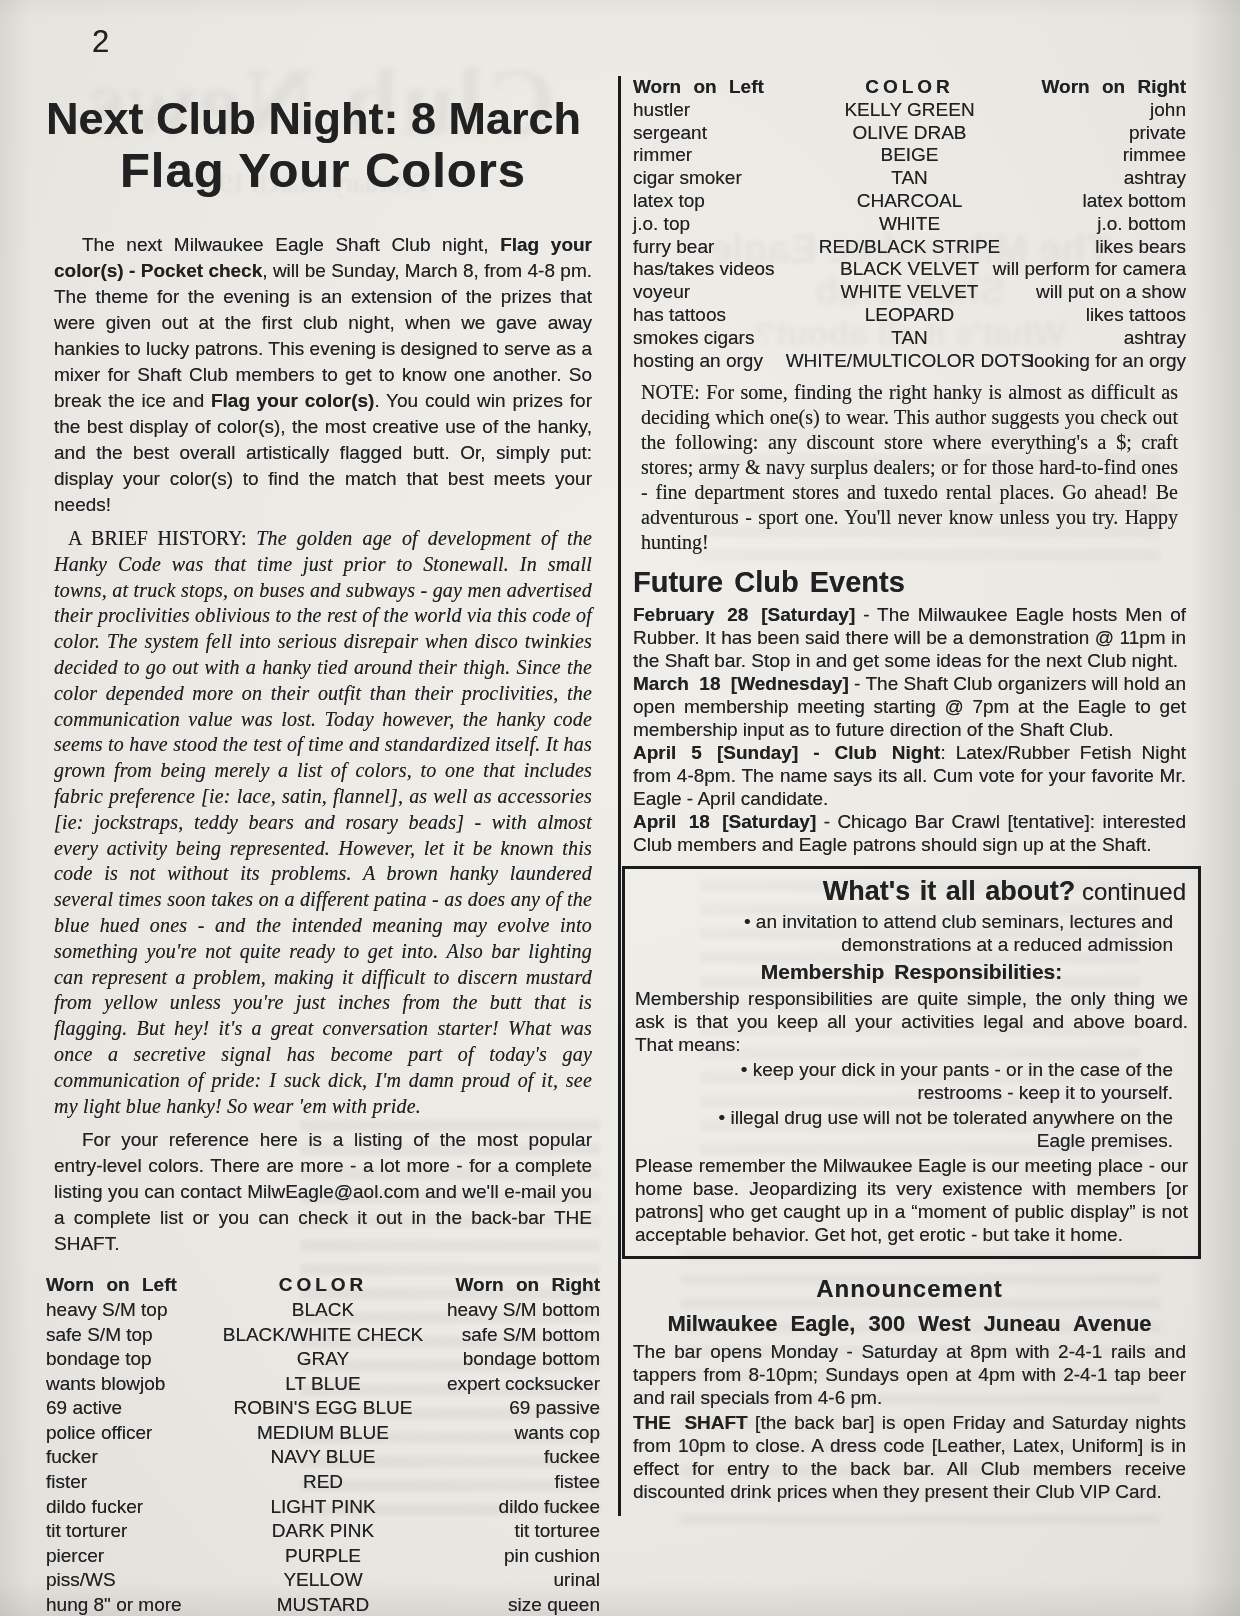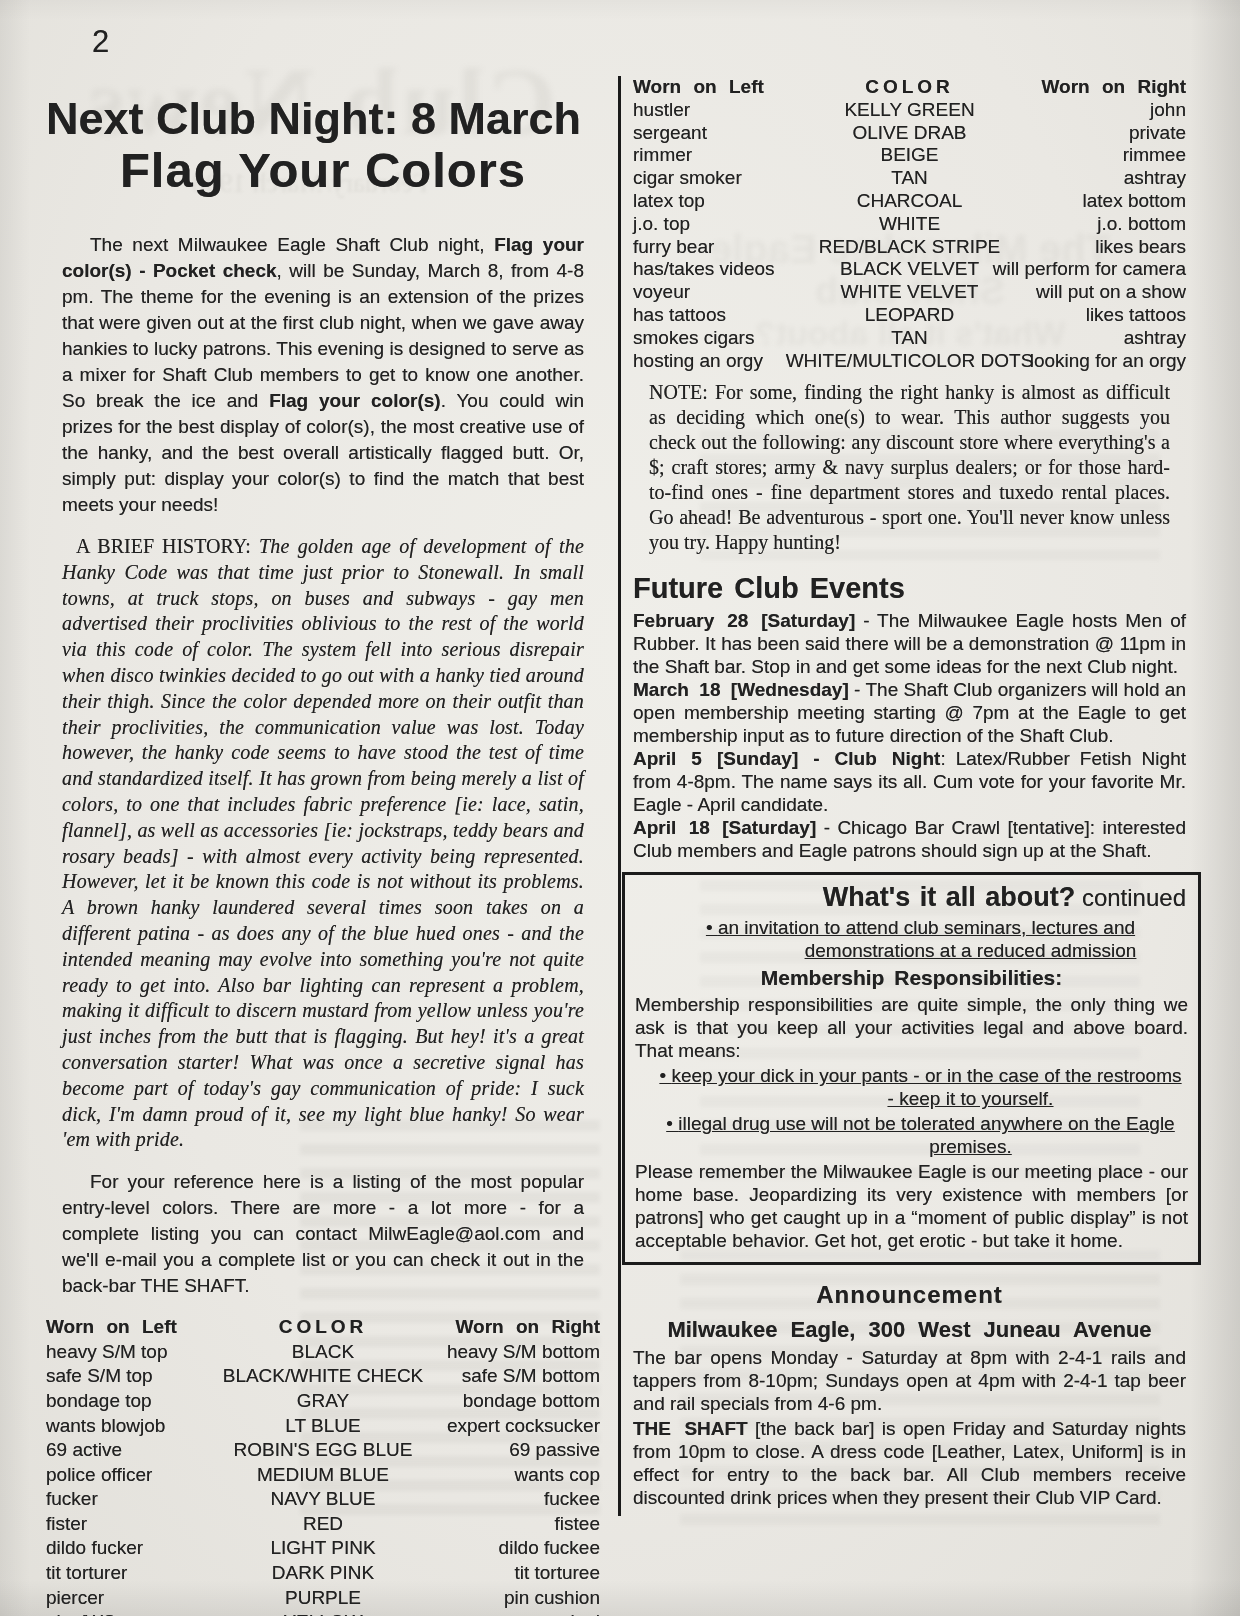--- a/index.html
+++ b/index.html
@@ -34,21 +34,21 @@
     filter:blur(2px);}
   
   .page-number{position:absolute;left:92px;top:24px;font-size:31px;}
   .divider{position:absolute;left:618px;top:76px;width:3px;height:1440px;background:#1a1a1a;}
   .col-left{position:absolute;left:46px;top:84px;width:554px;}
   .col-right{position:absolute;left:633px;top:76px;width:553px;}
   
   .kicker{font-size:45px;font-weight:bold;margin:14px 0 0;line-height:42px;}
   .headline{font-size:49px;font-weight:bold;text-align:center;margin:2px 0 0;line-height:56px;letter-spacing:1px;}
   
-  .bodytext{font-size:19px;line-height:26px;text-align:justify;margin:16px;}
+  .bodytext{font-size:19px;line-height:26px;text-align:justify;margin:8px;}
   .first-gap{margin-top:34px;}
   .indent{text-indent:28px;}
   .serif{font-family:"Liberation Serif",serif;font-size:20px;line-height:25.8px;}
   .serif i{letter-spacing:0.2px;}
   
   .tbl{margin-top:16px;}
   .trow{position:relative;display:block;}
   .tbl-left .trow{height:24.6px;line-height:24.6px;font-size:19px;}
   .tbl-right .trow{height:22.8px;line-height:22.8px;font-size:19px;}
   .trow .c1{position:absolute;left:0;top:0;white-space:nowrap;}
@@ -59,21 +59,21 @@
   .thead .c2{letter-spacing:4px;}
   
   .note{margin-top:8px;}
   .section-head{font-size:29px;font-weight:bold;text-align:left;margin:10px 0 4px;line-height:34px;word-spacing:3px;}
   .event{font-size:19px;line-height:23px;text-align:justify;margin:0;}
   .event b{word-spacing:5px;}
   .info-box{margin-top:10px;margin-left:-11px;width:553px;border:3px solid #1b1b1b;
     padding:6px 10px 10px;background:rgba(255,255,255,0.06);}
   .box-title{text-align:right;font-size:24px;line-height:32px;margin:0;padding-right:2px;}
   .box-title b{font-size:27px;word-spacing:2px;}
-  .box-bullet{font-size:19px;line-height:23px;margin:2px 4px 0;padding-left:118px;text-indent:-100px;text-align:center;text-decoration:underline;}
+  .box-bullet{font-size:19px;line-height:23px;margin:2px 15px 0;padding-left:118px;text-indent:-100px;text-align:right;}
   .box-bullet::before{content:"• ";}
   .box-subhead{font-size:21px;font-weight:bold;text-align:center;margin:3px 0 2px;line-height:26px;word-spacing:4px;}
   .box-par{font-size:19px;line-height:23px;text-align:justify;margin:0;}
   .announce-head{font-size:24px;font-weight:bold;text-align:center;margin:16px 0 2px;line-height:28px;letter-spacing:1px;}
   .tight{font-size:19px;line-height:23px;text-align:justify;margin:0;}
   .eagle-head{font-size:22px;font-weight:bold;text-align:center;margin:8px 0 3px;line-height:26px;word-spacing:7px;}
 </style>
 </head>
 <body>
 

